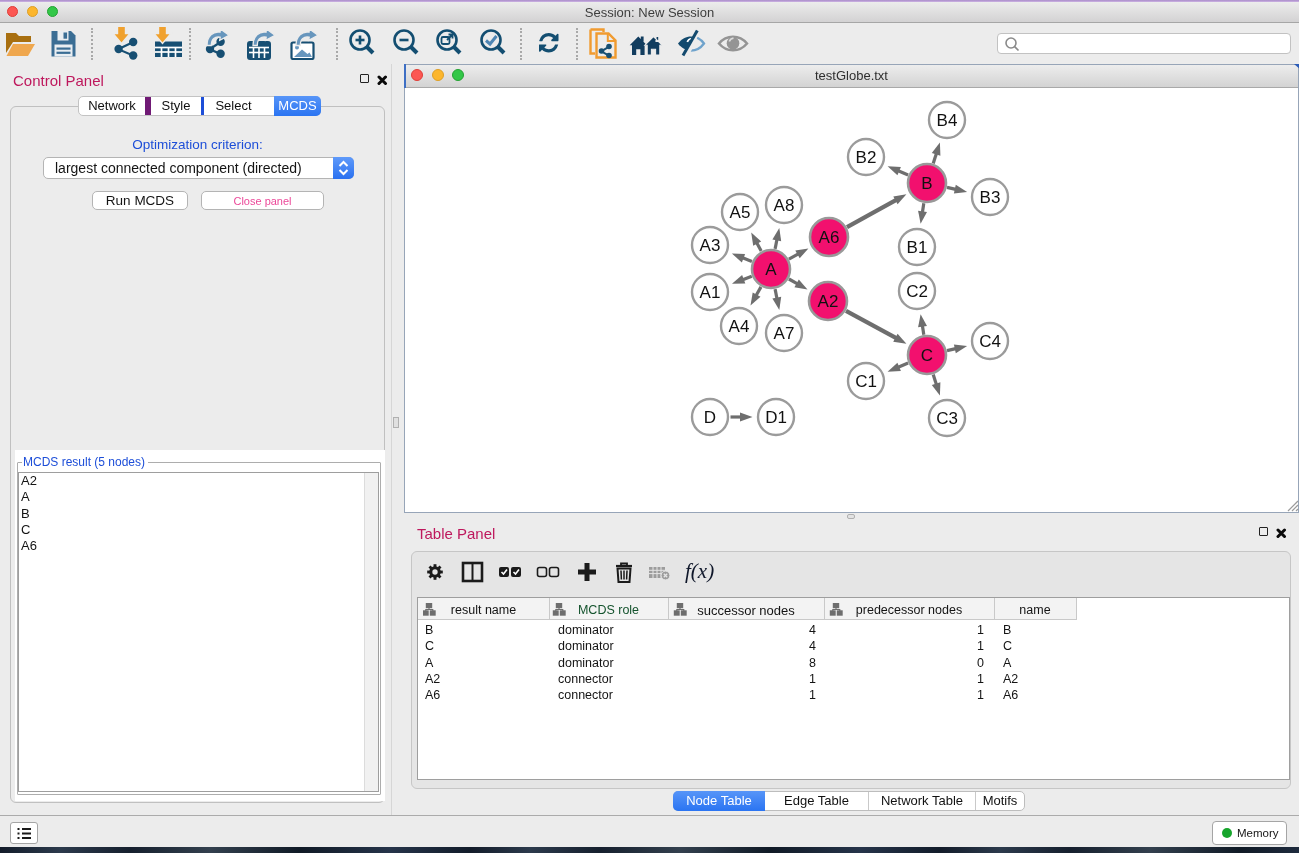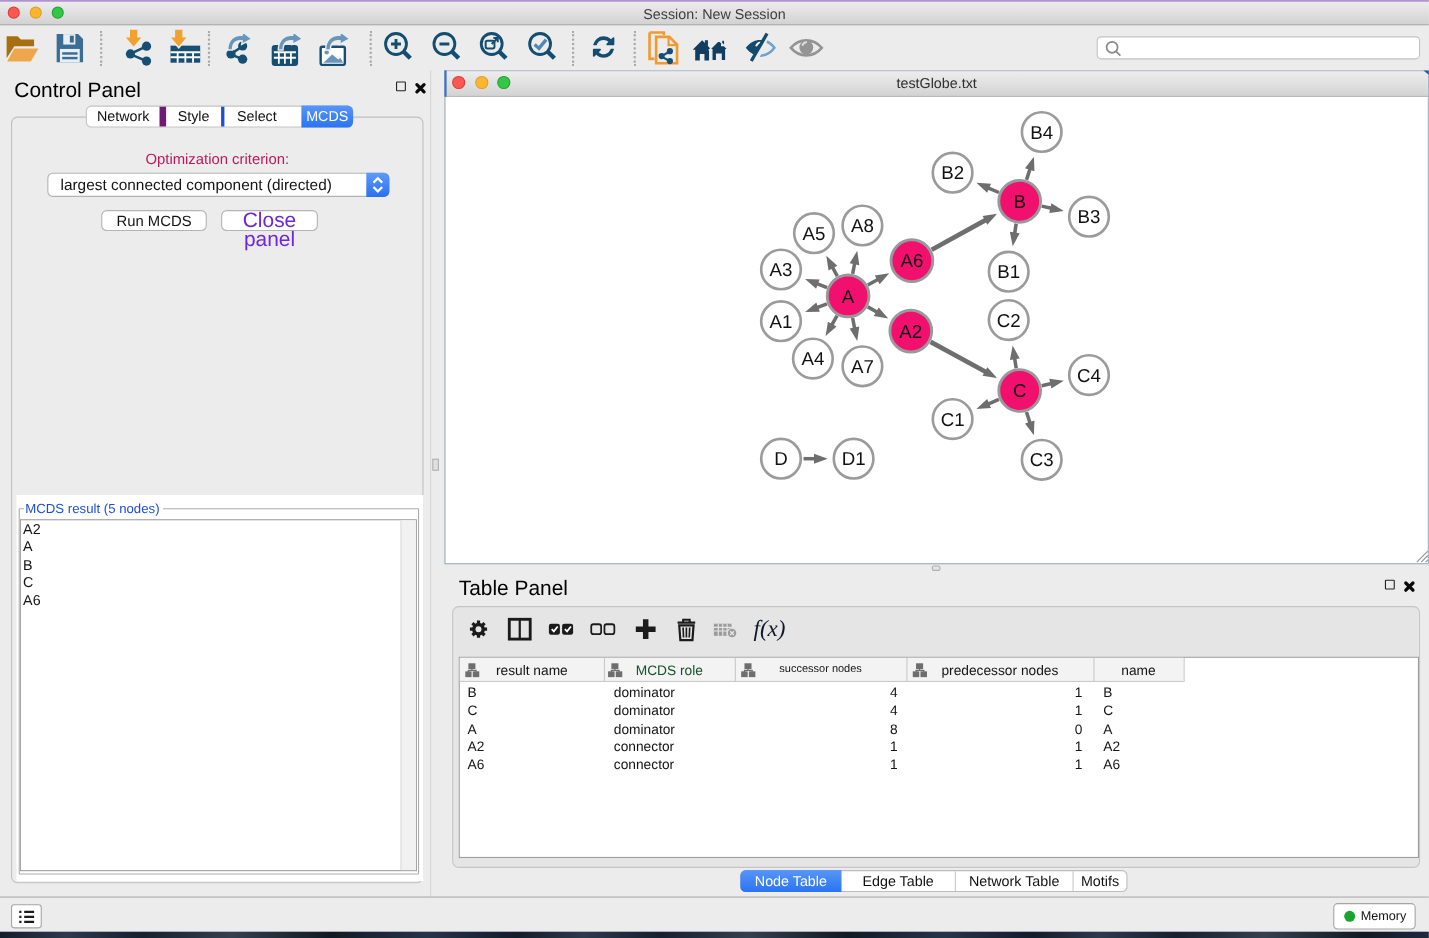--- a/index.html
+++ b/index.html
@@ -1,16 +1,16 @@
 <!DOCTYPE html>
 <html><head><meta charset="utf-8"><style>
 *{margin:0;padding:0;box-sizing:border-box}
 html,body{width:1299px;height:853px;overflow:hidden;font-family:"Liberation Sans",sans-serif;background:#ececec;position:relative}
 .abs{position:absolute}
-.ttl{font-size:19px;color:#000000}
+.ttl{font-size:15px;color:#be185d}
 svg{display:block}
 </style></head><body>
 
 <div class="abs" style="left:0;top:0;width:1299px;height:2px;background:linear-gradient(#a98cc9,#cdb3e4)"></div>
 
 <div class="abs" style="left:0;top:2px;width:1299px;height:21px;background:linear-gradient(#ececec,#d3d2d3);border-bottom:1px solid #a6a6a6"></div>
 <div class="abs" style="left:7px;top:6px;width:11px;height:11px;border-radius:50%;background:#fc5753;border:1px solid #df3e38"></div>
 <div class="abs" style="left:27px;top:6px;width:11px;height:11px;border-radius:50%;background:#fcb62d;border:1px solid #de9f25"></div>
 <div class="abs" style="left:47px;top:6px;width:11px;height:11px;border-radius:50%;background:#33c748;border:1px solid #24a233"></div>
 <div class="abs" style="left:0;top:5px;width:1299px;text-align:center;font-size:13px;color:#3e3e3e">Session: New Session</div>
@@ -198,32 +198,32 @@
 <div class="abs" style="left:391px;top:64px;width:1px;height:751px;background:#d6d6d6"></div>
 
 <div class="abs" style="left:10px;top:106px;width:375px;height:697px;background:#ececec;border:1px solid #c0c0c0;border-radius:6px"></div>
 
 <div class="abs" style="left:78px;top:96px;width:243px;height:20px;background:#fff;border:1px solid #c3c3c3;border-radius:5px;display:flex;font-size:13px;color:#111;text-align:center;line-height:18px">
  <div style="width:72px;border-right:6px solid #701a75">Network</div>
  <div style="width:53px;border-right:3px solid #1d4ed8">Style</div>
  <div style="width:59px">Select</div>
  <div style="flex:1;background:linear-gradient(#5795f8,#2a74f2);color:#fff;border-radius:0 5px 5px 0;margin:-1px -1px -1px 11px;line-height:20px">MCDS</div>
 </div>
-<div class="abs" style="left:10px;top:137px;width:375px;text-align:center;font-size:13.5px;color:#be185d">Optimization criterion:</div>
+<div class="abs" style="left:10px;top:137px;width:375px;text-align:center;font-size:13.5px;color:#1d4ed8">Optimization criterion:</div>
 
 <div class="abs" style="left:43px;top:157px;width:311px;height:22px;background:#fff;border:1px solid #b4b4b4;border-radius:5px"></div>
 <div class="abs" style="left:55px;top:160px;font-size:14px;color:#141414">largest connected component (directed)</div>
 <div class="abs" style="left:333px;top:157px;width:21px;height:22px;background:linear-gradient(#5f9afa,#2a71f0);border-radius:0 5px 5px 0"></div>
 <svg class="abs" style="left:336px;top:160px" width="15" height="16">
  <path d="M3.5 6 L7.5 2 L11.5 6" fill="none" stroke="#fff" stroke-width="2"></path>
  <path d="M3.5 10 L7.5 14 L11.5 10" fill="none" stroke="#fff" stroke-width="2"></path>
 </svg>
 
 <div class="abs" style="left:92px;top:191px;width:96px;height:19px;background:#fff;border:1px solid #b4b4b4;border-radius:5px;text-align:center;font-size:13.5px;color:#141414;line-height:18px">Run MCDS</div>
-<div class="abs" style="left:201px;top:191px;width:88px;height:19px;background:#fff;border:1px solid #b4b4b4;border-radius:5px;text-align:center;font-size:19px;color:#6d28d9;line-height:18px">Close panel</div>
+<div class="abs" style="left:201px;top:191px;width:123px;height:19px;background:#fff;border:1px solid #b4b4b4;border-radius:5px;text-align:center;font-size:11px;color:#ec4899;line-height:18px">Close panel</div>
 
 <div class="abs" style="left:15px;top:450px;width:370px;height:351px;background:#fff"></div>
 <fieldset class="abs" style="left:17px;top:455px;width:364px;height:340px;border:1px solid #adadad;border-radius:1px">
 <legend style="font-size:12px;color:#1d4ed8;margin-left:4px;padding:0 3px 0 1px">MCDS result (5 nodes)</legend>
 </fieldset>
 <div class="abs" style="left:18px;top:472px;width:361px;height:320px;border:1px solid #9e9e9e;background:#fff"></div>
 <div class="abs" style="left:364px;top:473px;width:14px;height:318px;background:#f1f1f1;border-left:1px solid #dcdcdc"></div>
 <div class="abs" style="left:21px;top:473px;font-size:13px;color:#141414;line-height:16.3px">A2<br>A<br>B<br>C<br>A6</div>
 
 <div class="abs" style="left:404px;top:64px;width:895px;height:449px;background:#fff;border:1px solid #97a5b8"></div>
@@ -390,21 +390,21 @@
 <div class="abs" style="left:418px;top:598px;width:658px;height:22px;background:#f3f3f3;border-bottom:1px solid #c9c9c9"></div>
 
 <div class="abs" style="left:549px;top:598px;width:1px;height:22px;background:#c9c9c9"></div>
 <div class="abs" style="left:668px;top:598px;width:1px;height:22px;background:#c9c9c9"></div>
 <div class="abs" style="left:824px;top:598px;width:1px;height:22px;background:#c9c9c9"></div>
 <div class="abs" style="left:994px;top:598px;width:1px;height:22px;background:#c9c9c9"></div>
 <div class="abs" style="left:1076px;top:598px;width:1px;height:22px;background:#c9c9c9"></div>
 
 <div class="abs" style="left:418px;top:603px;width:131px;text-align:center;font-size:12.5px;color:#141414">result name</div>
 <div class="abs" style="left:549px;top:603px;width:119px;text-align:center;font-size:12.5px;color:#14532d">MCDS role</div>
-<div class="abs" style="left:668px;top:603px;width:156px;text-align:center;font-size:10px;color:#141414">successor nodes</div>
+<div class="abs" style="left:668px;top:603px;width:156px;text-align:center;font-size:13px;color:#141414">successor nodes</div>
 <div class="abs" style="left:824px;top:603px;width:170px;text-align:center;font-size:12.5px;color:#141414">predecessor nodes</div>
 <div class="abs" style="left:994px;top:603px;width:82px;text-align:center;font-size:12.5px;color:#141414">name</div>
 
 <svg class="abs" style="left:423px;top:603px" width="620" height="13">
  <defs>
       <g id="hic" fill="none" stroke="#6e6e6e" stroke-width="1.4">
   <rect x="3.5" y="0.5" width="5" height="4" fill="#6e6e6e"></rect>
   <rect x="0.5" y="8" width="4.5" height="4" fill="#6e6e6e"></rect>
   <rect x="7.5" y="8" width="4.5" height="4" fill="#6e6e6e"></rect>
   <path d="M6 4.5 L6 6.5 M2.8 8 L2.8 6.5 L9.8 6.5 L9.8 8" stroke-width="1.1"></path>

